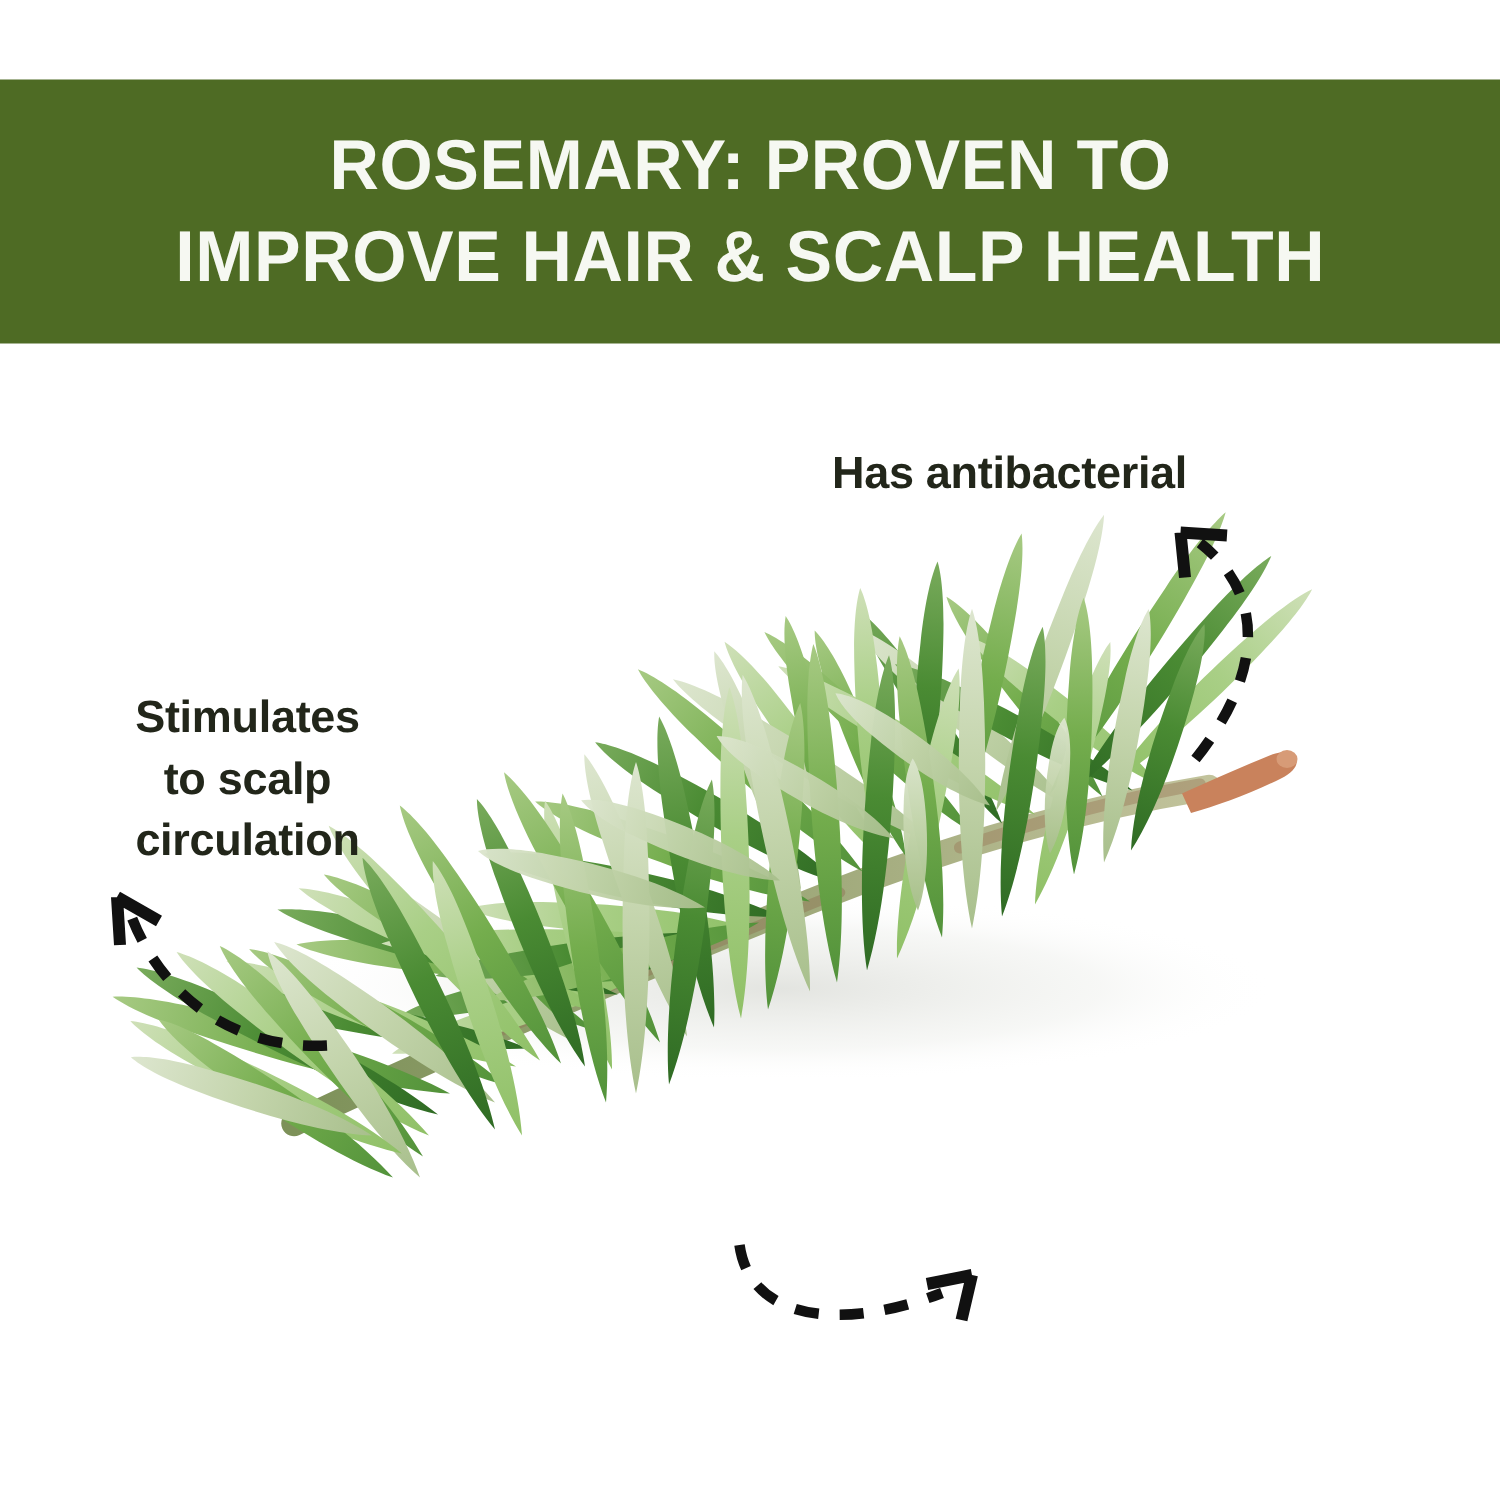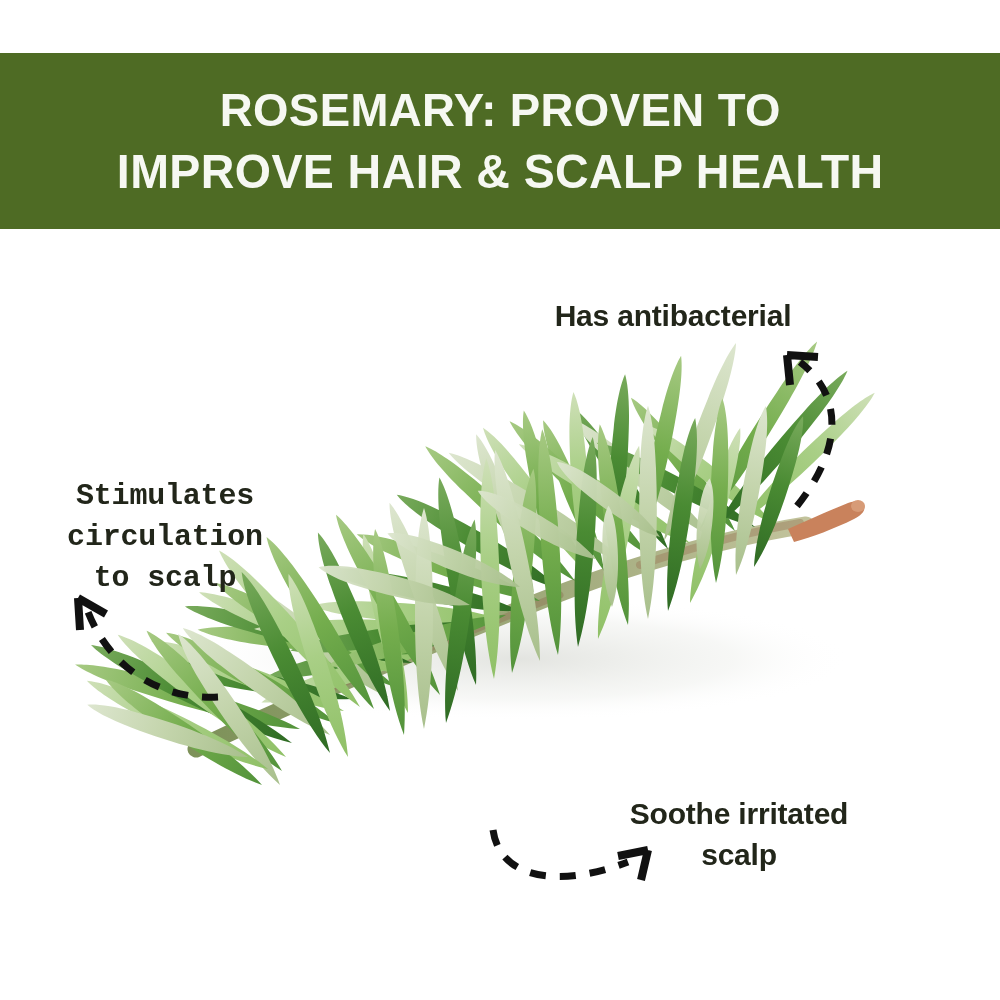--- a/index.html
+++ b/index.html
@@ -50,21 +50,21 @@
     color: #22261a;
     font-family: "Liberation Sans", sans-serif;
     font-weight: bold;
     font-size: 30px;
     line-height: 41px;
     text-align: center;
     letter-spacing: -0.2px;
     white-space: nowrap;
   }
   #label-antibacterial { left: 500px; top: 295px; width: 346px; text-align: center; }
-  #label-circulation   { left: 40px;  top: 476px; width: 250px; font-family: Liberation Mono, monospace; }
+  #label-circulation   { left: 40px;  top: 458px; width: 250px; }
   #label-soothe        { left: 573px; top: 793px; width: 332px; }
 
   
   #artwork {
     position: absolute;
     left: 0;
     top: 229px;
     width: 1000px;
     height: 771px;
   }
@@ -276,22 +276,18 @@
       </g>
     </svg>
   </div>
 
   <div class="annotation" id="label-antibacterial">
     <div>Has antibacterial</div>
   </div>
 
   <div class="annotation" id="label-circulation">
     <div>Stimulates</div>
+    <div>to scalp</div>
     <div>circulation</div>
-    <div>to scalp</div>
-  </div>
-
-  <div class="annotation" id="label-soothe">
-    <div>Soothe irritated</div>
-    <div>scalp</div>
-  </div>
+  </div>
+
 
 </div>
 
 </body></html>

